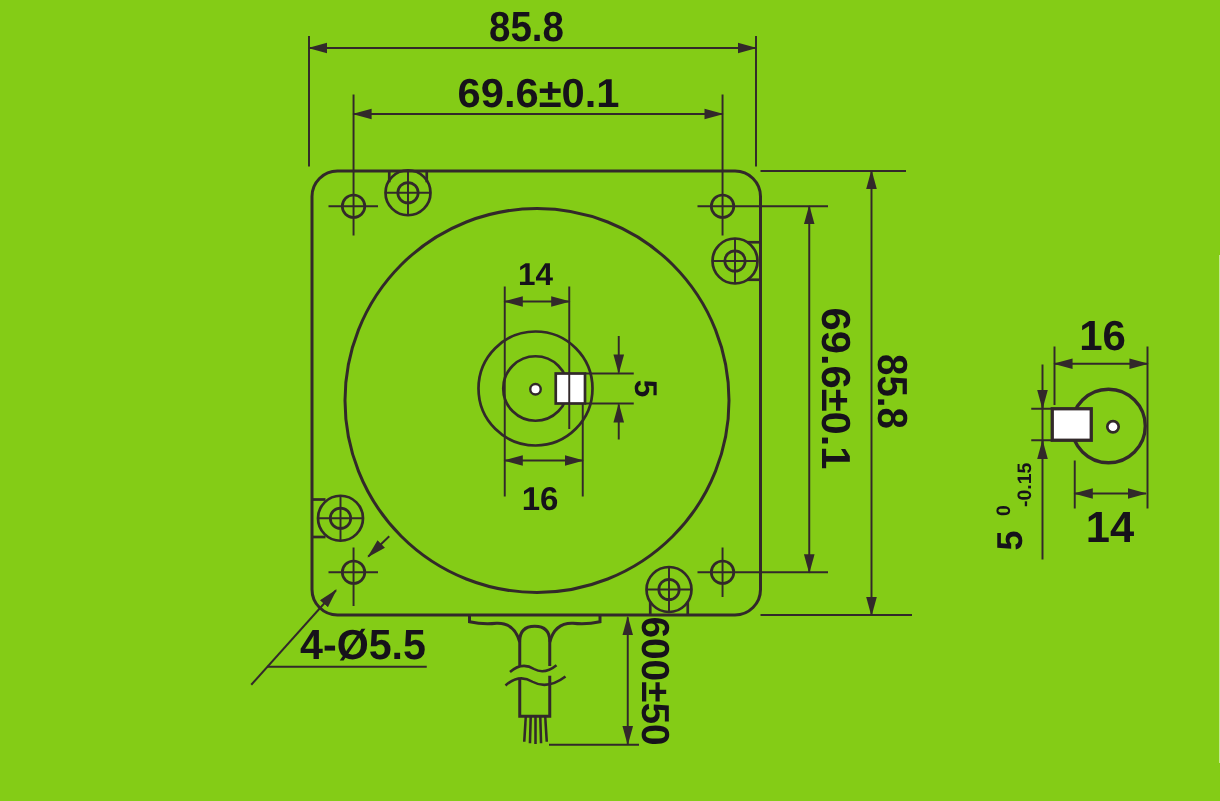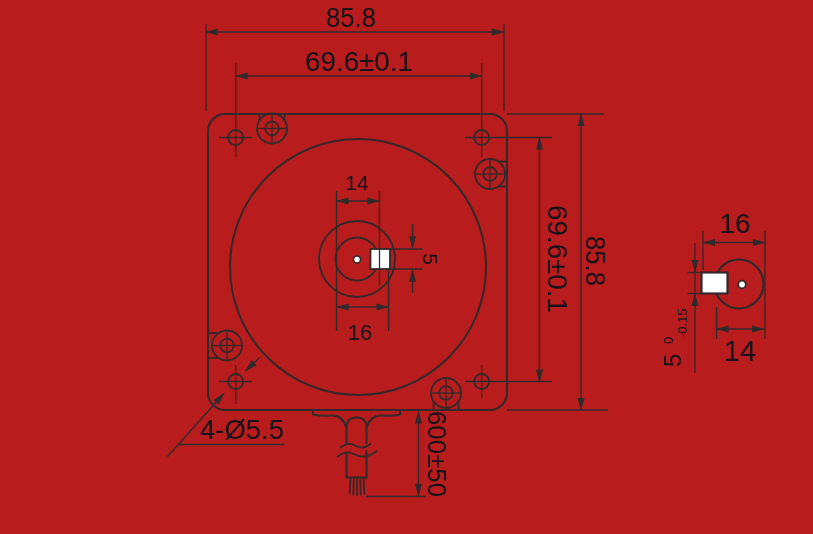--- a/index.html
+++ b/index.html
@@ -1,16 +1,16 @@
 <!DOCTYPE html>
 <html><head>
 <meta charset="utf-8">
 <style>
   html,body{margin:0;padding:0;background:#ffffff;}
-  .stage{width:813px;height:534px;position:relative;background:#b91c1c;overflow:hidden;}
+  .stage{width:813px;height:534px;position:relative;background:#84cc16;overflow:hidden;font-weight:bold;}
   svg{display:block;}
   text{font-family:"Liberation Sans", sans-serif;fill:#16121a;}
   .ln{stroke:#32292a;fill:none;}
   .thick{stroke-width:2;}
   .mid{stroke-width:1.8;}
   .thin{stroke-width:1.3;}
   .wfill{fill:#ffffff;}
 </style>
 </head>
 <body>

